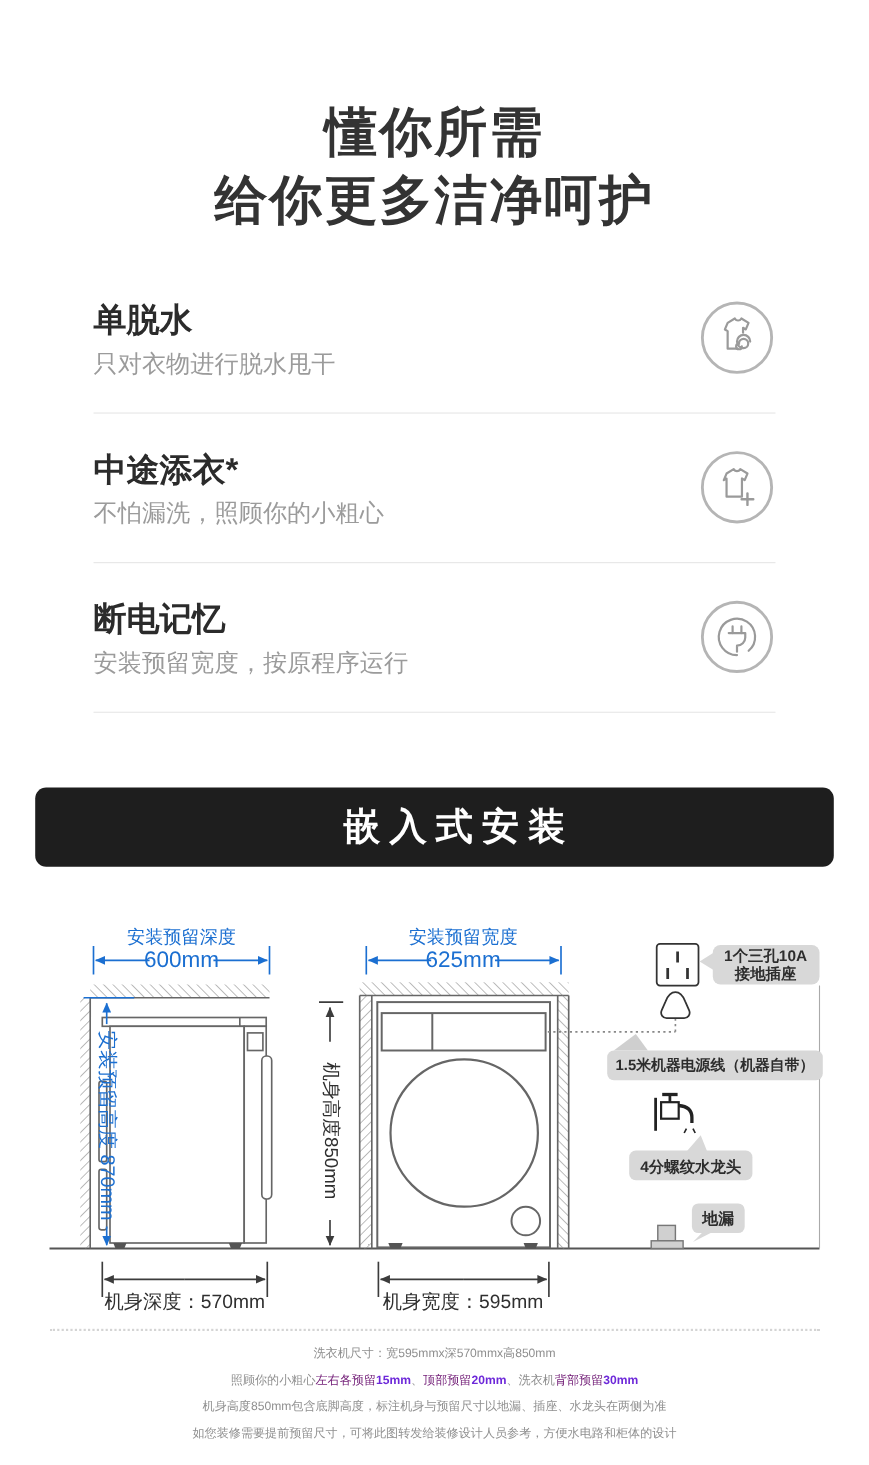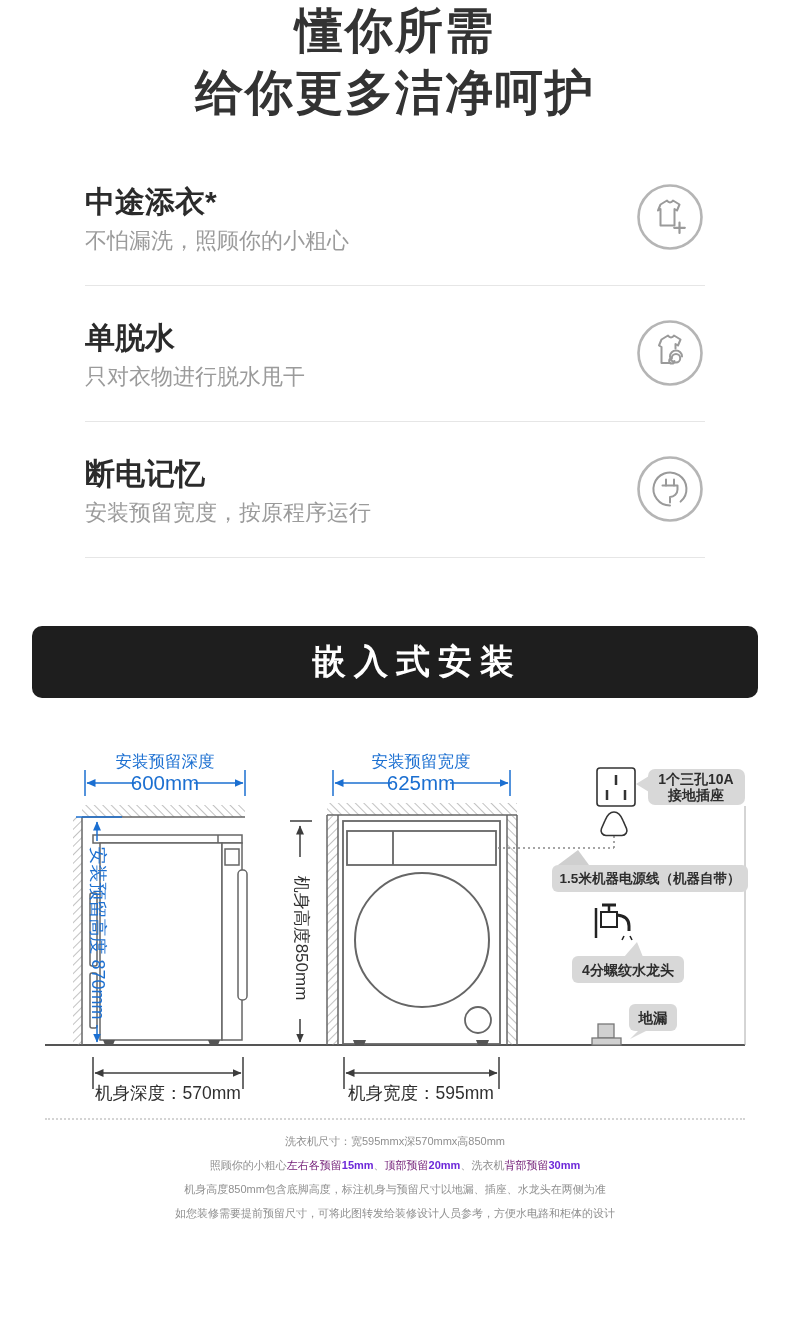--- a/index.html
+++ b/index.html
@@ -2,21 +2,21 @@
 <html><head>
 <meta charset="utf-8">
 <style>
   html,body{margin:0;padding:0;}
   body{
     width:790px;height:1332px;background:#ffffff;position:relative;overflow:hidden;
     font-family:"Liberation Sans","DejaVu Sans",sans-serif;
     -webkit-font-smoothing:antialiased;
   }
   
-  .title-block{text-align:center;color:#333;}
+  .title-block{padding-top:90px;text-align:center;color:#333;}
   .title-line{font-size:48px;line-height:62px;font-weight:700;letter-spacing:2px;}
   
   .features{margin:26px 85px 0 85px;}
   .feature-row{position:relative;border-bottom:1px solid #e6e6e6;padding:34px 90px 30px 0;}
   .feature-title{margin:0;font-size:30px;line-height:36px;font-weight:700;color:#2b2b2b;}
   .feature-desc{margin:7px 0 0 0;font-size:22px;line-height:28px;font-weight:400;color:#9b9b9b;}
   .feat-icon{position:absolute;right:0;top:32px;width:70px;height:70px;display:block;}
   
   .banner{
     margin:68px auto 0 auto;width:690px;height:72px;border-radius:10px;
@@ -40,39 +40,39 @@
 <div class="page">
 
   <header class="title-block">
     <div class="title-line">懂你所需</div>
     <div class="title-line">给你更多洁净呵护</div>
   </header>
 
   <section class="features">
 
     <div class="feature-row">
+      <h2 class="feature-title">单脱水</h2>
+      <p class="feature-desc">只对衣物进行脱水甩干</p>
+      <span class="feat-icon">
+        <svg width="70" height="70" viewBox="0 0 70 70" fill="none">
+          <circle cx="35" cy="35" r="31.5" stroke="#b5b5b5" stroke-width="2.6"></circle>
+          <path d="M26.5,21.5 L33,17.5 C34.5,20 37.5,20 39,17.5 L45.5,21.5 L43,27.5 L40.5,26 L40.5,30.5 M26.5,21.5 L24,27.5 L26.5,29 L26.5,45 L35.5,45" stroke="#9a9a9a" stroke-width="2" stroke-linejoin="round" stroke-linecap="round"></path>
+          <path d="M47,38.5 a6,6 0 1 0 -6,6 a4.2,4.2 0 1 0 -4.2,-4.2 a2.6,2.6 0 1 0 2.6,2.6" stroke="#9a9a9a" stroke-width="2" stroke-linecap="round"></path>
+        </svg>
+      </span>
+    </div>
+
+    <div class="feature-row">
       <h2 class="feature-title">中途添衣*</h2>
       <p class="feature-desc">不怕漏洗，照顾你的小粗心</p>
       <span class="feat-icon">
         <svg width="70" height="70" viewBox="0 0 70 70" fill="none">
           <circle cx="35" cy="35" r="31.5" stroke="#b5b5b5" stroke-width="2.6"></circle>
           <path d="M25.5,22.5 L32,18.5 C33.5,21 36.5,21 38,18.5 L44.5,22.5 L42,28.5 L39.5,27 L39.5,43.5 L25.5,43.5 L25.5,27 L23,28.5 Z" stroke="#9a9a9a" stroke-width="2" stroke-linejoin="round" stroke-linecap="round"></path>
           <path d="M44.5,40.5 V51 M39.2,45.8 H49.8" stroke="#9a9a9a" stroke-width="2.2" stroke-linecap="round"></path>
-        </svg>
-      </span>
-    </div>
-
-    <div class="feature-row">
-      <h2 class="feature-title">单脱水</h2>
-      <p class="feature-desc">只对衣物进行脱水甩干</p>
-      <span class="feat-icon">
-        <svg width="70" height="70" viewBox="0 0 70 70" fill="none">
-          <circle cx="35" cy="35" r="31.5" stroke="#b5b5b5" stroke-width="2.6"></circle>
-          <path d="M26.5,21.5 L33,17.5 C34.5,20 37.5,20 39,17.5 L45.5,21.5 L43,27.5 L40.5,26 L40.5,30.5 M26.5,21.5 L24,27.5 L26.5,29 L26.5,45 L35.5,45" stroke="#9a9a9a" stroke-width="2" stroke-linejoin="round" stroke-linecap="round"></path>
-          <path d="M47,38.5 a6,6 0 1 0 -6,6 a4.2,4.2 0 1 0 -4.2,-4.2 a2.6,2.6 0 1 0 2.6,2.6" stroke="#9a9a9a" stroke-width="2" stroke-linecap="round"></path>
         </svg>
       </span>
     </div>
 
     <div class="feature-row">
       <h2 class="feature-title">断电记忆</h2>
       <p class="feature-desc">安装预留宽度，按原程序运行</p>
       <span class="feat-icon">
         <svg width="70" height="70" viewBox="0 0 70 70" fill="none">
           <circle cx="35" cy="35" r="31.5" stroke="#b5b5b5" stroke-width="2.6"></circle>

